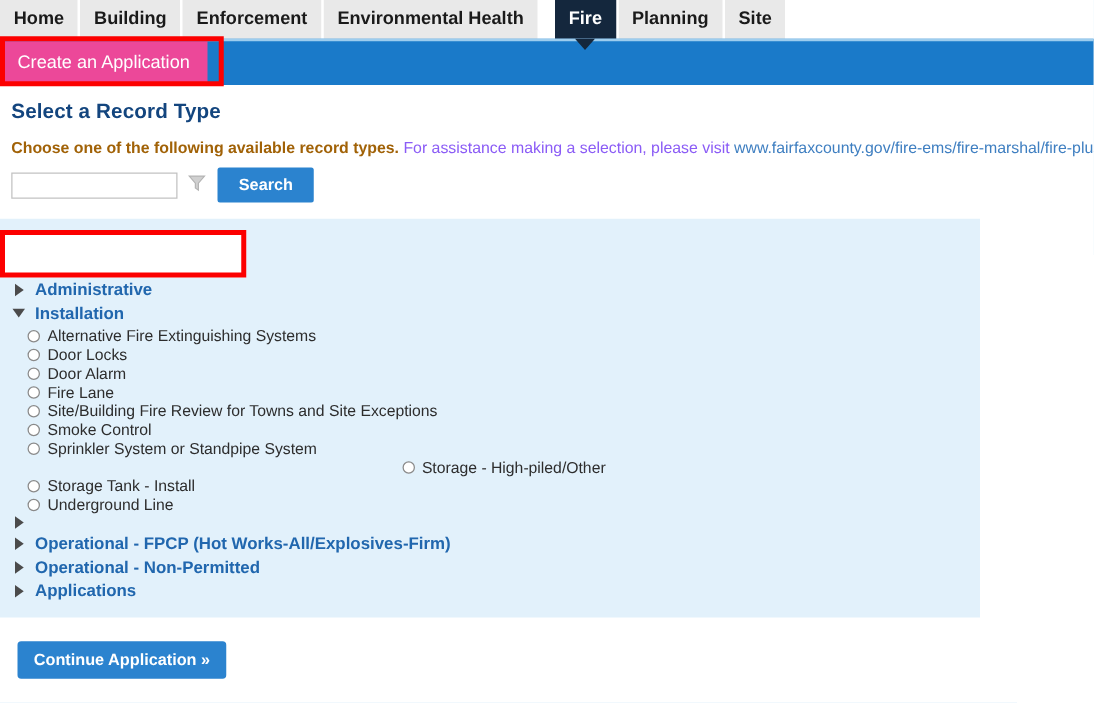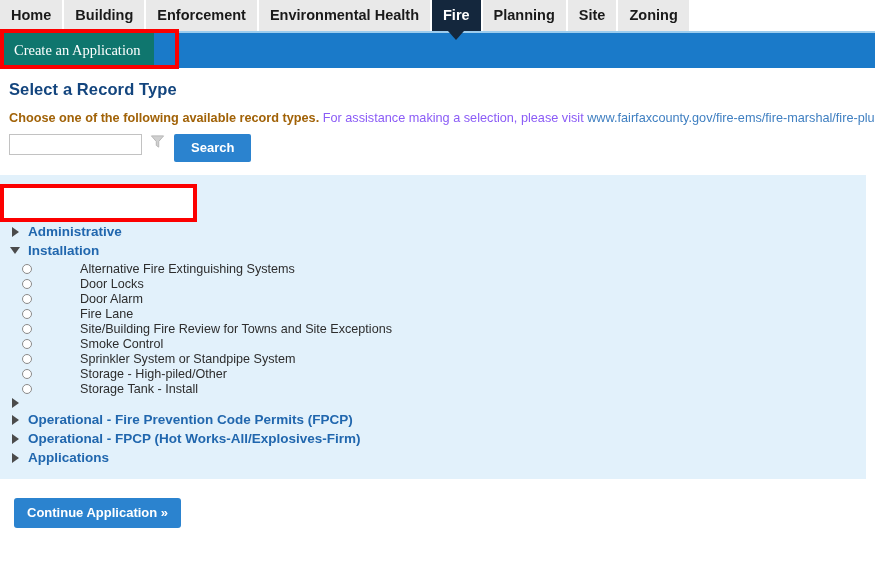--- a/index.html
+++ b/index.html
@@ -38,20 +38,21 @@
     padding: 0 11px;
     margin-right: 2px;
     white-space: nowrap;
     box-sizing: border-box;
     cursor: pointer;
     position: relative;
   }
   .mod-tab.active {
     background: #14273d;
     color: #ffffff;
+    margin-left: 12px;
   }
   .mod-tab.active::after {
     content: "";
     position: absolute;
     left: 50%;
     margin-left: -8px;
     top: 31px;
     width: 0;
     height: 0;
     border-left: 8px solid transparent;
@@ -77,22 +78,21 @@
     color: #ffffff;
     font-size: 14.5px;
     line-height: 35px;
     padding: 0 14px;
     white-space: nowrap;
     cursor: pointer;
     height: 35px;
     box-sizing: border-box;
   }
   .sub-tab.active {
-    background: #0f766e;
-    font-family: Liberation Serif, serif;
+    background: #ec4899;
   }
 
   
   .red-box {
     position: absolute;
     border: 4px solid #fc0000;
     box-sizing: border-box;
     pointer-events: none;
     z-index: 20;
   }
@@ -140,20 +140,21 @@
   }
   #fire-plus-link {
     color: #3f7fc1;
     text-decoration: none;
     cursor: pointer;
   }
 
   #search-row {
     margin: 9px 0 0 9px;
     display: flex;
+    align-items: center;
   }
   #record-search-input {
     width: 133px;
     height: 21px;
     border: 1px solid #c2c2c2;
     background: #ffffff;
     font-family: "Liberation Sans", sans-serif;
     font-size: 12px;
     padding: 0 4px;
     box-sizing: border-box;
@@ -172,21 +173,21 @@
     font-weight: bold;
     font-size: 13px;
     padding: 6px 17px 7px 17px;
     border-radius: 2px;
     cursor: pointer;
   }
 
   
   #record-panel {
     margin: 13px 0 0 0;
-    width: 866px;
+    width: 784px;
     background: #e2f1fb;
     padding: 9px 0 12px 0;
     box-sizing: border-box;
     position: relative;
   }
   .group {
     position: relative;
   }
   .group-header {
     display: flex;
@@ -223,39 +224,39 @@
     margin: 1px 0 0 0;
     padding: 0;
   }
   .rt-item {
     display: flex;
     align-items: center;
     height: 15px;
     margin: 0 0 0 22px;
     cursor: pointer;
     position: relative;
-    gap: 42px;
   }
   .radio {
     width: 10px;
     height: 10px;
     border: 1px solid #8a8a8a;
     border-radius: 50%;
     background: #ffffff;
     margin-right: 6px;
     flex: none;
     box-sizing: border-box;
   }
   .rt-label {
     font-size: 12.6px;
     color: #2d2d2d;
     white-space: nowrap;
   }
   .rt-item.highlighted {
     z-index: 10;
+    justify-content: center;
   }
 
   
   #continue-button {
     margin: 19px 0 0 14px;
     background: #2b83cf;
     color: #ffffff;
     border: none;
     font-family: "Liberation Sans", sans-serif;
     font-weight: bold;
@@ -270,21 +271,20 @@
 <body>
 
 <div id="module-tabs">
     <div class="mod-tab">Home</div>
     <div class="mod-tab">Building</div>
     <div class="mod-tab">Enforcement</div>
     <div class="mod-tab">Environmental Health</div>
     <div class="mod-tab active">Fire</div>
     <div class="mod-tab">Planning</div>
     <div class="mod-tab">Site</div>
-    <div class="mod-tab">Zoning</div>
   </div>
 
 <div id="sub-nav">
     <div class="sub-tab active">Create an Application</div>
   </div>
 
 <div id="content">
 
   <div id="page-title">Select a Record Type</div>
 
@@ -347,42 +347,46 @@
             <span class="rt-label">Sprinkler System or Standpipe System</span>
           </div>
           <div class="rt-item highlighted" style="position: relative; z-index: 11;">
             <span class="radio"></span>
             <span class="rt-label">Storage - High-piled/Other</span>
           </div>
           <div class="rt-item">
             <span class="radio"></span>
             <span class="rt-label">Storage Tank - Install</span>
           </div>
-        </div>
-      </div>
-      <div class="group">
-        <div class="group-header">
-          <span class="tri tri-right"></span>
-        </div>
-      </div>
-      <div class="group">
-        <div class="group-header">
-          <span class="tri tri-right"></span>
-          <span class="group-label">Operational - Fire Prevention Code Permits (FPCP)</span>
+          <div class="rt-item">
+            <span class="radio"></span>
+            <span class="rt-label">Underground Line</span>
+          </div>
+        </div>
+      </div>
+      <div class="group">
+        <div class="group-header">
+          <span class="tri tri-right"></span>
         </div>
       </div>
       <div class="group">
         <div class="group-header">
           <span class="tri tri-right"></span>
           <span class="group-label">Operational - FPCP (Hot Works-All/Explosives-Firm)</span>
         </div>
       </div>
       <div class="group">
         <div class="group-header">
           <span class="tri tri-right"></span>
+          <span class="group-label">Operational - Non-Permitted</span>
+        </div>
+      </div>
+      <div class="group">
+        <div class="group-header">
+          <span class="tri tri-right"></span>
           <span class="group-label">Applications</span>
         </div>
       </div>
     </div>
 
   <button id="continue-button">Continue Application »</button>
 
 </div>
 
 <div class="red-box" id="redbox-create"></div>

